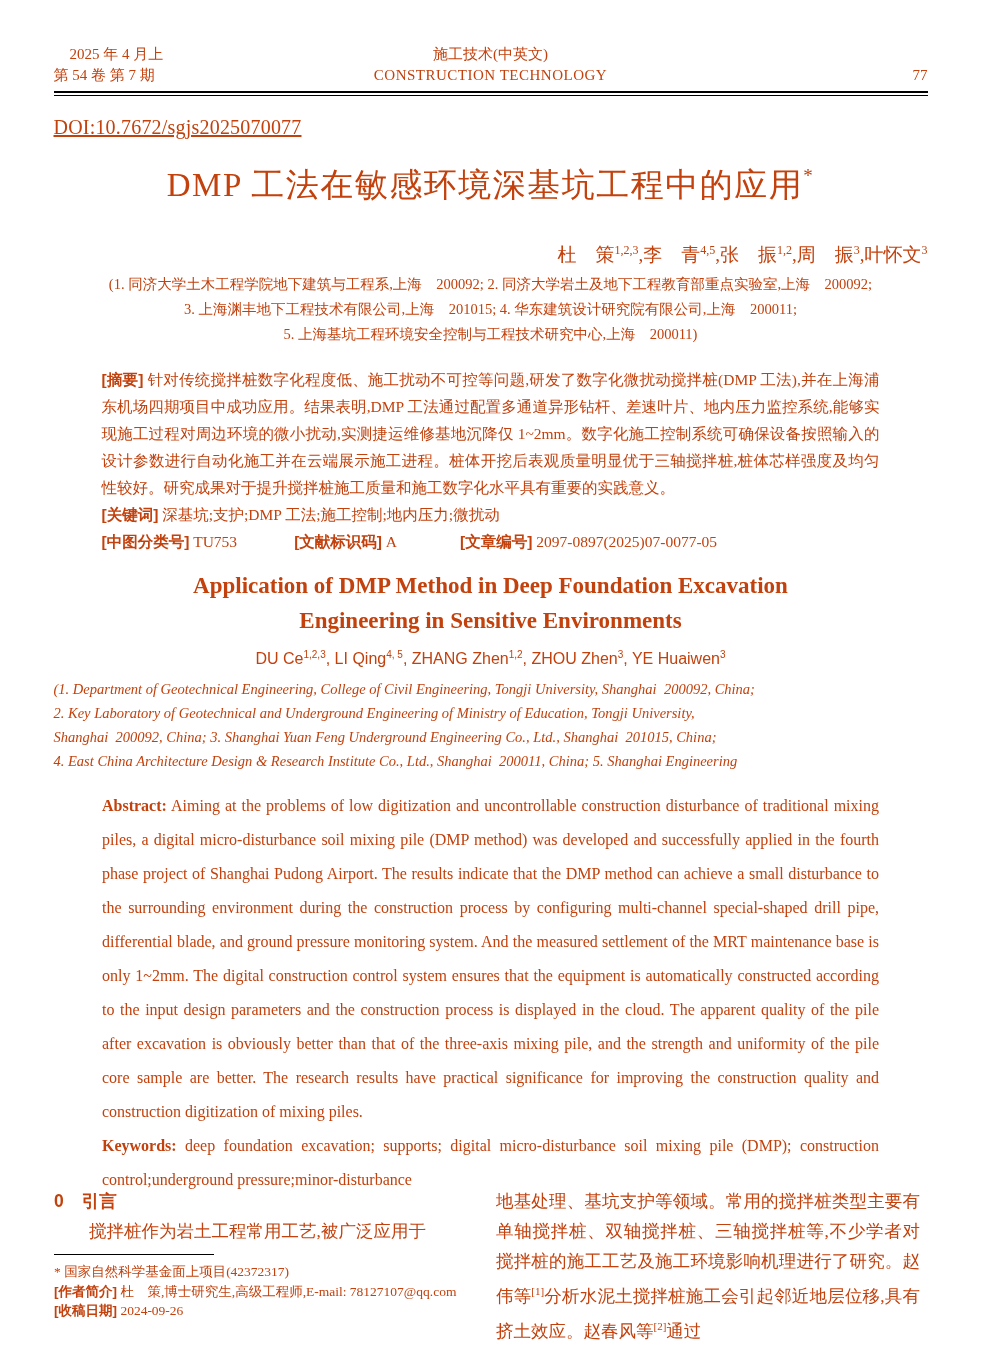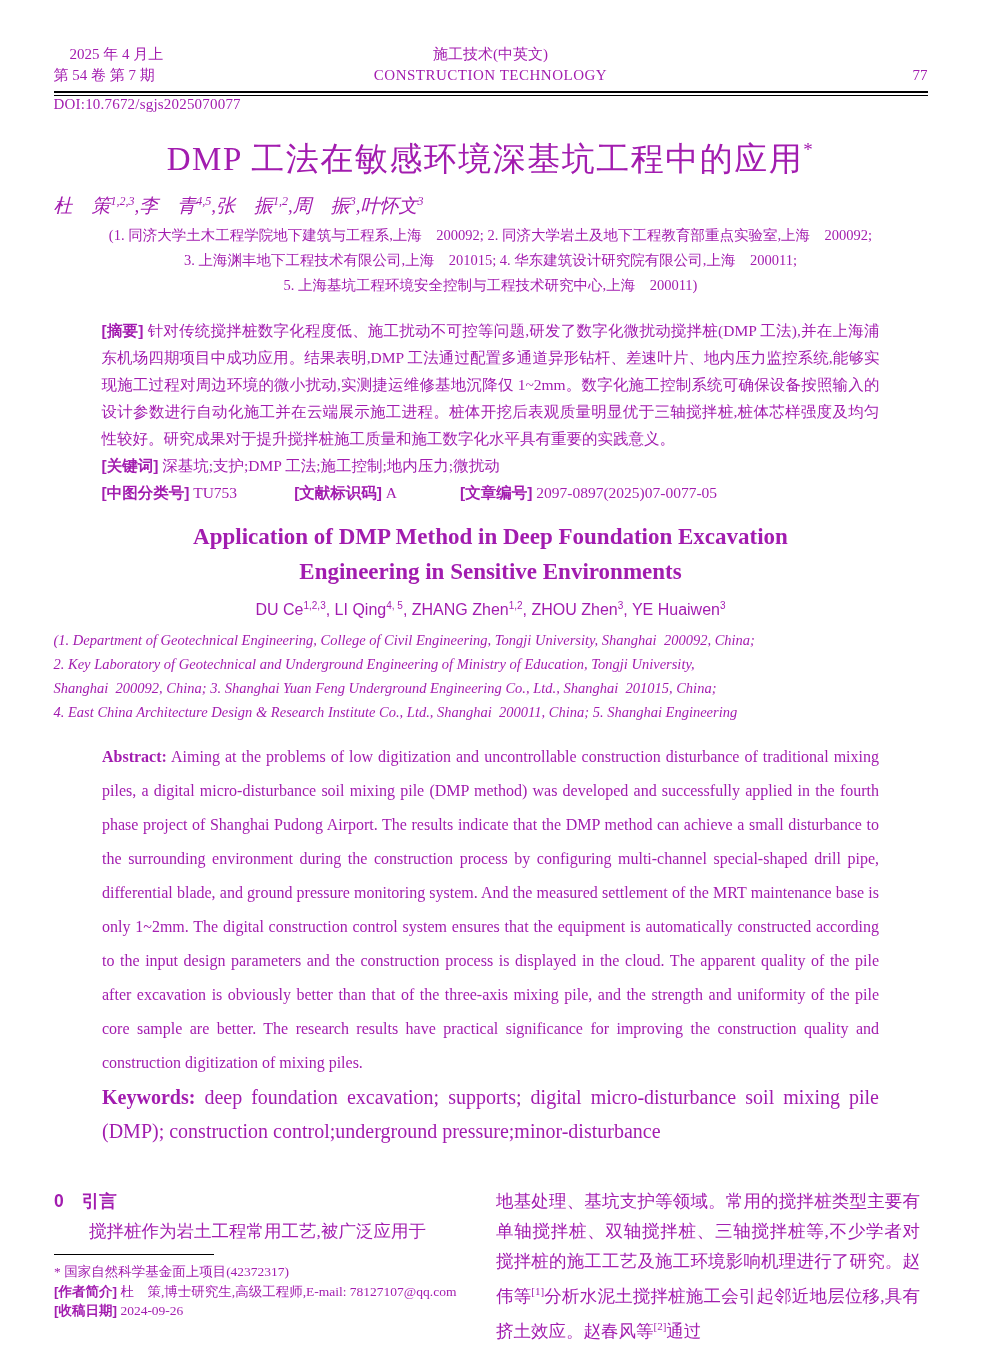--- a/index.html
+++ b/index.html
@@ -2,60 +2,60 @@
 <html><head>
 <meta charset="utf-8">
 <style>
   * { margin:0; padding:0; box-sizing:border-box; }
   html,body { background:#888; }
   .page {
     position:relative;
     width:981px; height:1349px;
     margin:0 auto;
     background:#ffffff;
-    color:#a21caf;
+    color:#c2410c;
     font-family:"Liberation Serif","DejaVu Serif",serif;
     overflow:hidden;
   }
   .inner { width:874px; margin:0 auto; }
 
   
   .hdr { display:flex; margin-top:44px; font-size:15px; line-height:21px; }
   .hdr-left { width:230px; }
   .hdr-left .l1 { padding-left:16px; }
   .hdr-center { flex:1; text-align:center; }
   .hdr-center .l2 { letter-spacing:0.5px; }
   .hdr-right { width:230px; text-align:right; display:flex; flex-direction:column; justify-content:flex-end; }
   .rule-thick { margin-top:5px; border-top:2.4px solid #000; }
   .rule-thin  { margin-top:2px; border-top:1px solid #000; }
 
-  .doi { font-size:15px; letter-spacing:0.2px; }
+  .doi { margin-top:20px; font-size:20px; letter-spacing:0.2px;text-decoration:underline; }
 
   
   .title-cn { margin-top:24px; text-align:center; font-size:33px; letter-spacing:1.5px; font-weight:500; }
   .title-cn sup { font-size:19px; position:relative; top:-2px; }
-  .authors-cn { margin-top:11px; text-align:left; font-size:19px;font-style:italic; }
+  .authors-cn { margin-top:34px; text-align:right; font-size:19px; }
   .authors-cn sup { font-size:12px; }
   .affil-cn { margin-top:4px; text-align:center; font-size:14.5px; line-height:25px; }
 
   
   .abs-cn { width:778px; margin:19px auto 0; font-size:15.5px; line-height:27px; text-align:justify; }
   .label-hei { font-family:"Liberation Sans","DejaVu Sans",sans-serif; font-weight:bold; }
   .abs-cn p { margin:0; }
   .meta-row { display:flex; }
   .meta-pair1 { margin-right:57px; }
   .meta-pair2 { margin-right:63px; }
 
   
   .title-en { margin-top:13px; text-align:center; font-weight:bold; font-size:23px; line-height:35px; }
   .authors-en { margin-top:11px; text-align:center; font-family:"Liberation Sans","DejaVu Sans",sans-serif; font-size:16px; }
   .authors-en sup { font-size:10px; }
   .affil-en { margin-top:9px; text-align:left; font-style:italic; font-size:14.5px; line-height:24px; }
   .abs-en { width:777px; margin:16px auto 0; font-size:16px; line-height:34px; text-align:justify; max-height:377px; overflow:hidden; }
-  .kw-en  { width:777px; margin:0 auto; font-size:20px; line-height:34px; text-align:justify; }
+  .kw-en  { width:777px; margin:0 auto; font-size:16px; line-height:34px; text-align:justify; }
   .abs-en b, .kw-en b { font-weight:bold; }
 
   
   .columns { position:absolute; left:54px; top:1186px; width:874px; display:flex; gap:18px; }
   .col { width:424px; font-size:17.5px; line-height:30px; text-align:justify; }
   .sec-head { font-family:"Liberation Sans","DejaVu Sans",sans-serif; font-weight:bold; font-size:17.5px; line-height:30px; text-align:left; }
   .sec-num { margin-right:18px; }
   .indent2 { text-indent:2em; }
   .refsup { font-size:11px; }
 

